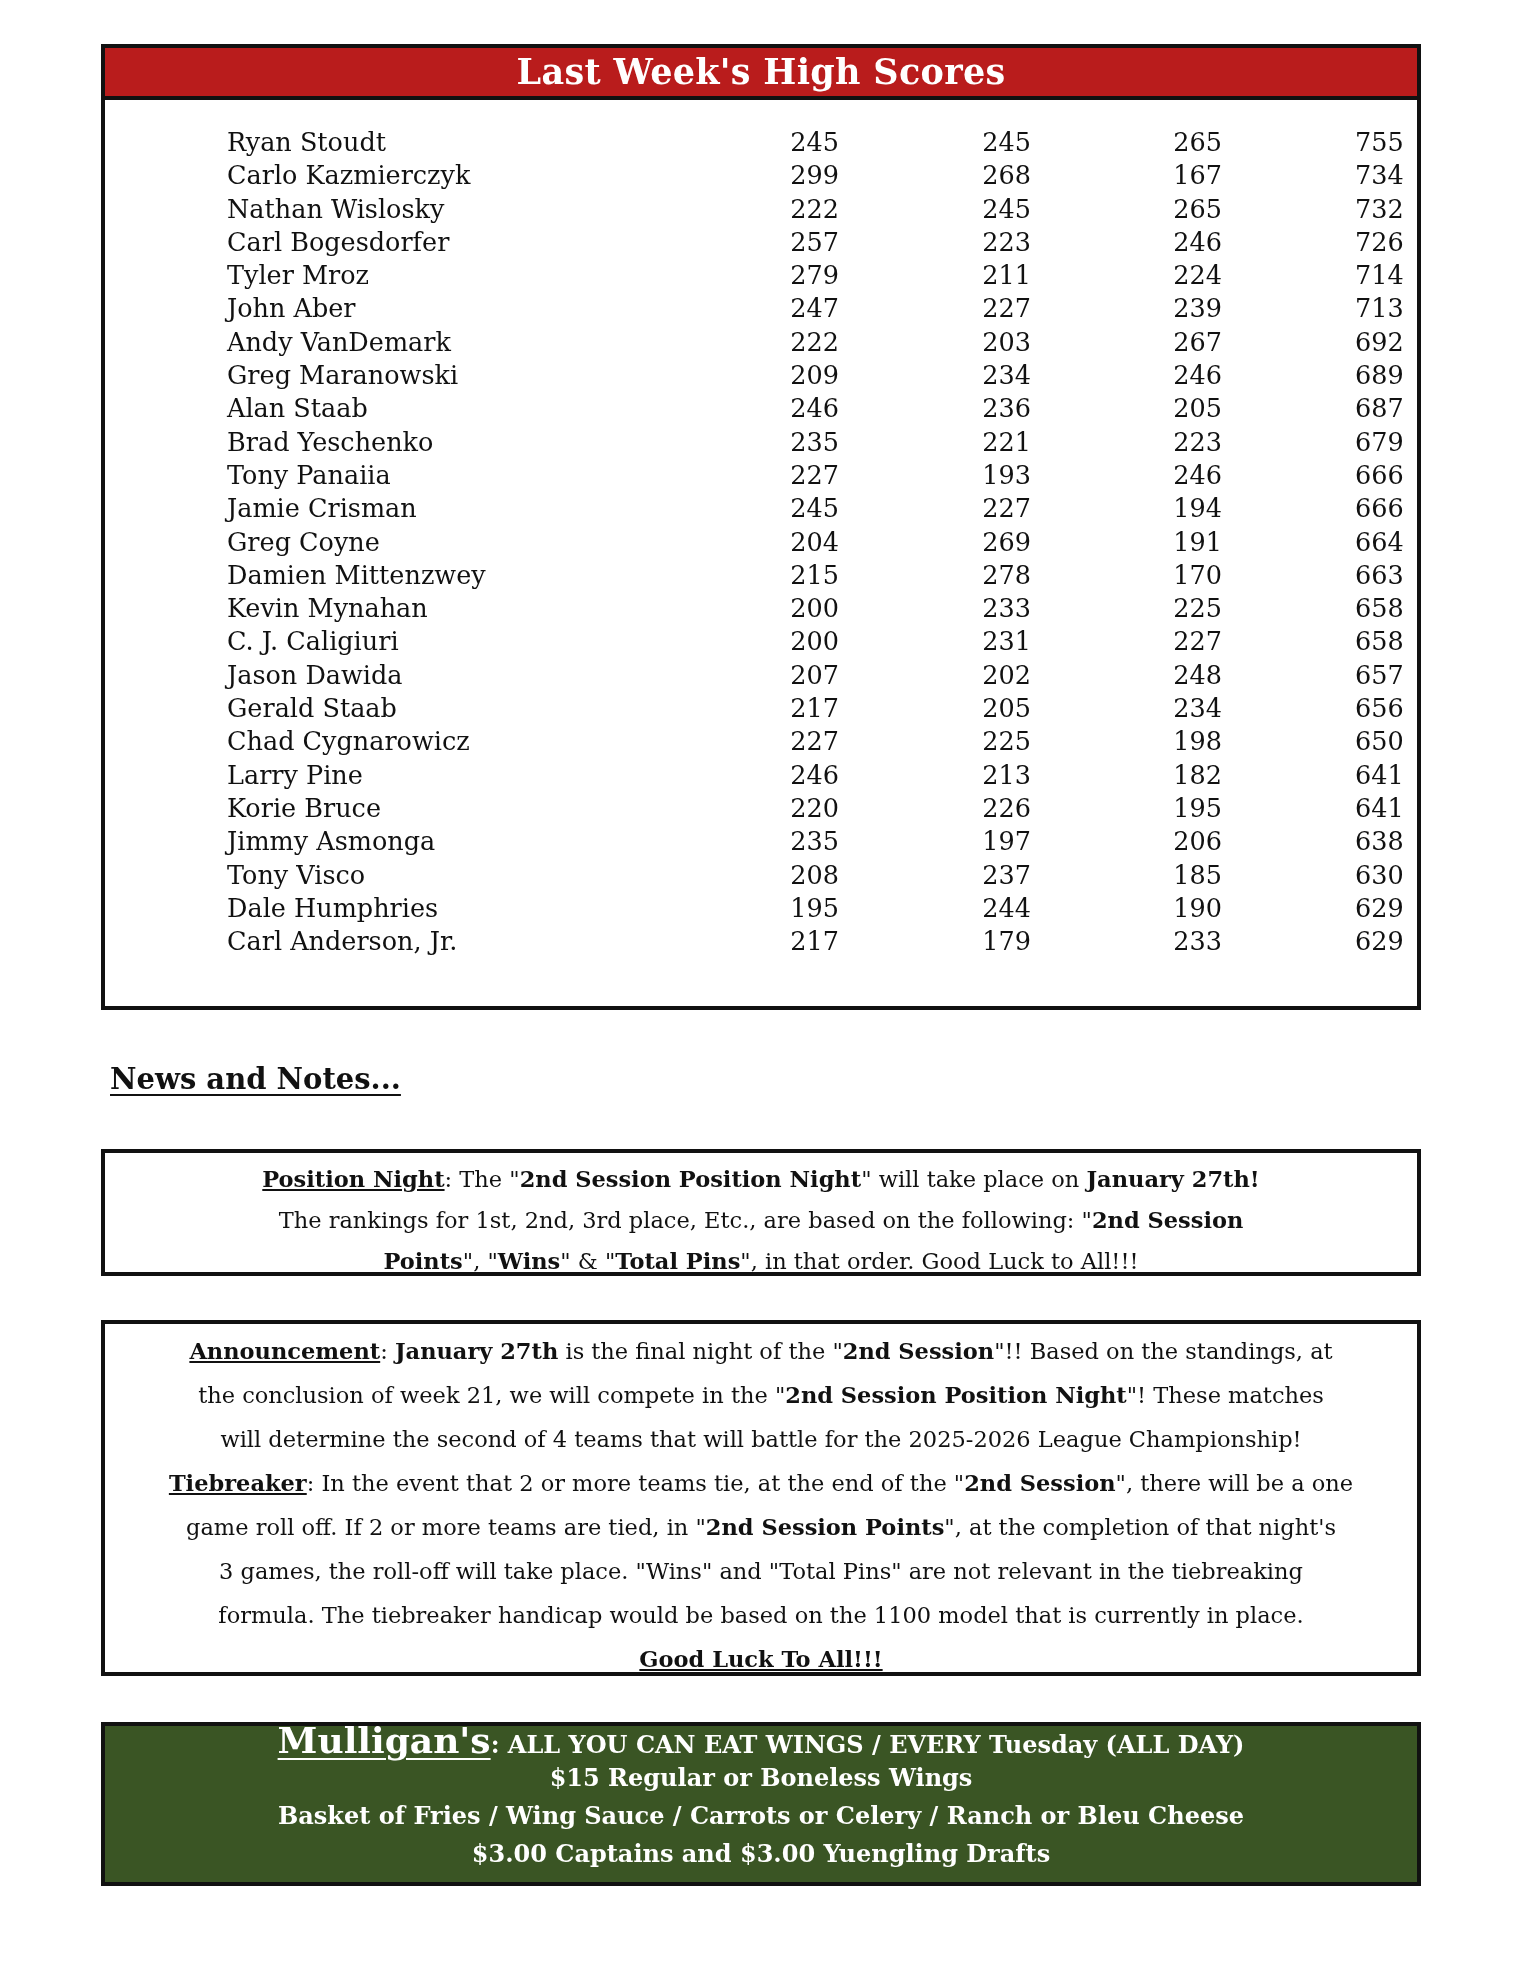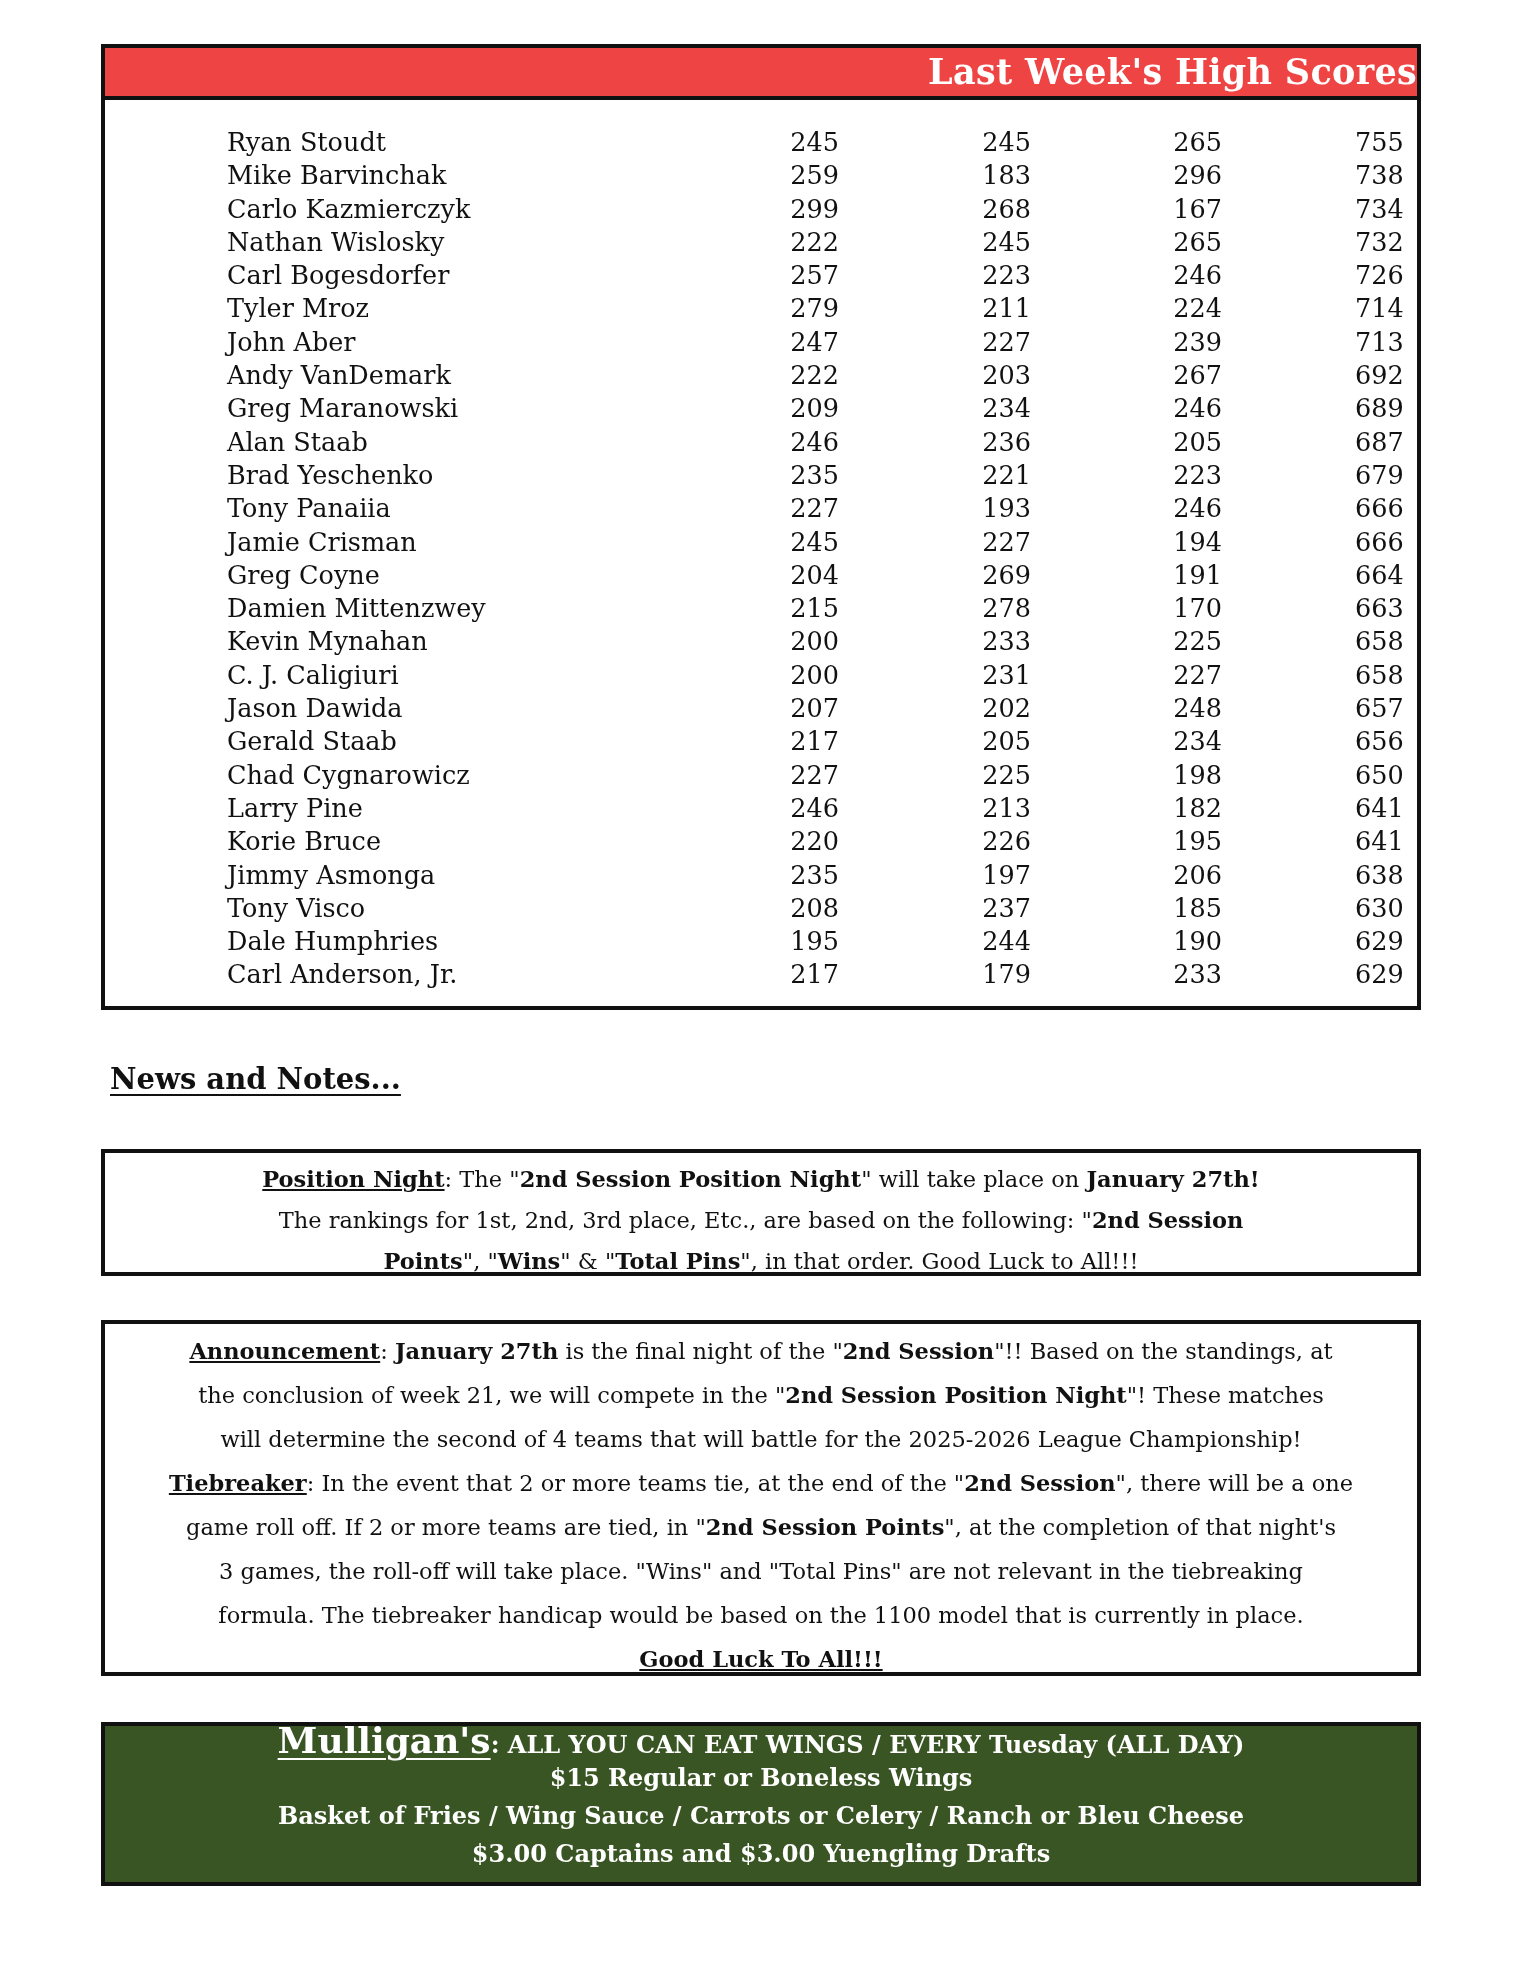--- a/index.html
+++ b/index.html
@@ -7,22 +7,22 @@
       width: 1518px; height: 1965px; position: relative; overflow: hidden;
       font-family: "DejaVu Serif", "Liberation Serif", serif; color: #111;
     }
     .box {
       position: absolute; left: 101px; width: 1320px;
       border: 4px solid #111; box-sizing: border-box; background: #fff;
     }
     
     #scores { top: 44px; height: 966px; }
     #scores .hdr {
-      background: #ef4444; color: #fff; height: 48px; line-height: 48px;
-      text-align: right; font-weight: bold; font-size: 35px;
+      background: #b91c1c; color: #fff; height: 48px; line-height: 48px;
+      text-align: center; font-weight: bold; font-size: 35px;
       border-bottom: 4px solid #111;
       font-family: "DejaVu Serif", serif; letter-spacing: 0.3px;
     }
     #scores .rows { position: absolute; top: 78px; left: 0; right: 0; }
     .row { position: relative; height: 33.3px; font-size: 25.5px; line-height: 33px; }
     .row span { position: absolute; top: 0; }
     .row .name { left: 122px; }
     .row .g1 { left: 658px; width: 76px; text-align: right; }
     .row .g2 { left: 850px; width: 76px; text-align: right; }
     .row .g3 { left: 1041px; width: 76px; text-align: right; }
@@ -60,27 +60,20 @@
   <div class="hdr">Last Week's High Scores</div>
   <div class="rows" id="score-rows">
       <div class="row">
         <span class="name">Ryan Stoudt</span>
         <span class="g1">245</span>
         <span class="g2">245</span>
         <span class="g3">265</span>
         <span class="tot">755</span>
       </div>
       <div class="row">
-        <span class="name">Mike Barvinchak</span>
-        <span class="g1">259</span>
-        <span class="g2">183</span>
-        <span class="g3">296</span>
-        <span class="tot">738</span>
-      </div>
-      <div class="row">
         <span class="name">Carlo Kazmierczyk</span>
         <span class="g1">299</span>
         <span class="g2">268</span>
         <span class="g3">167</span>
         <span class="tot">734</span>
       </div>
       <div class="row">
         <span class="name">Nathan Wislosky</span>
         <span class="g1">222</span>
         <span class="g2">245</span>

